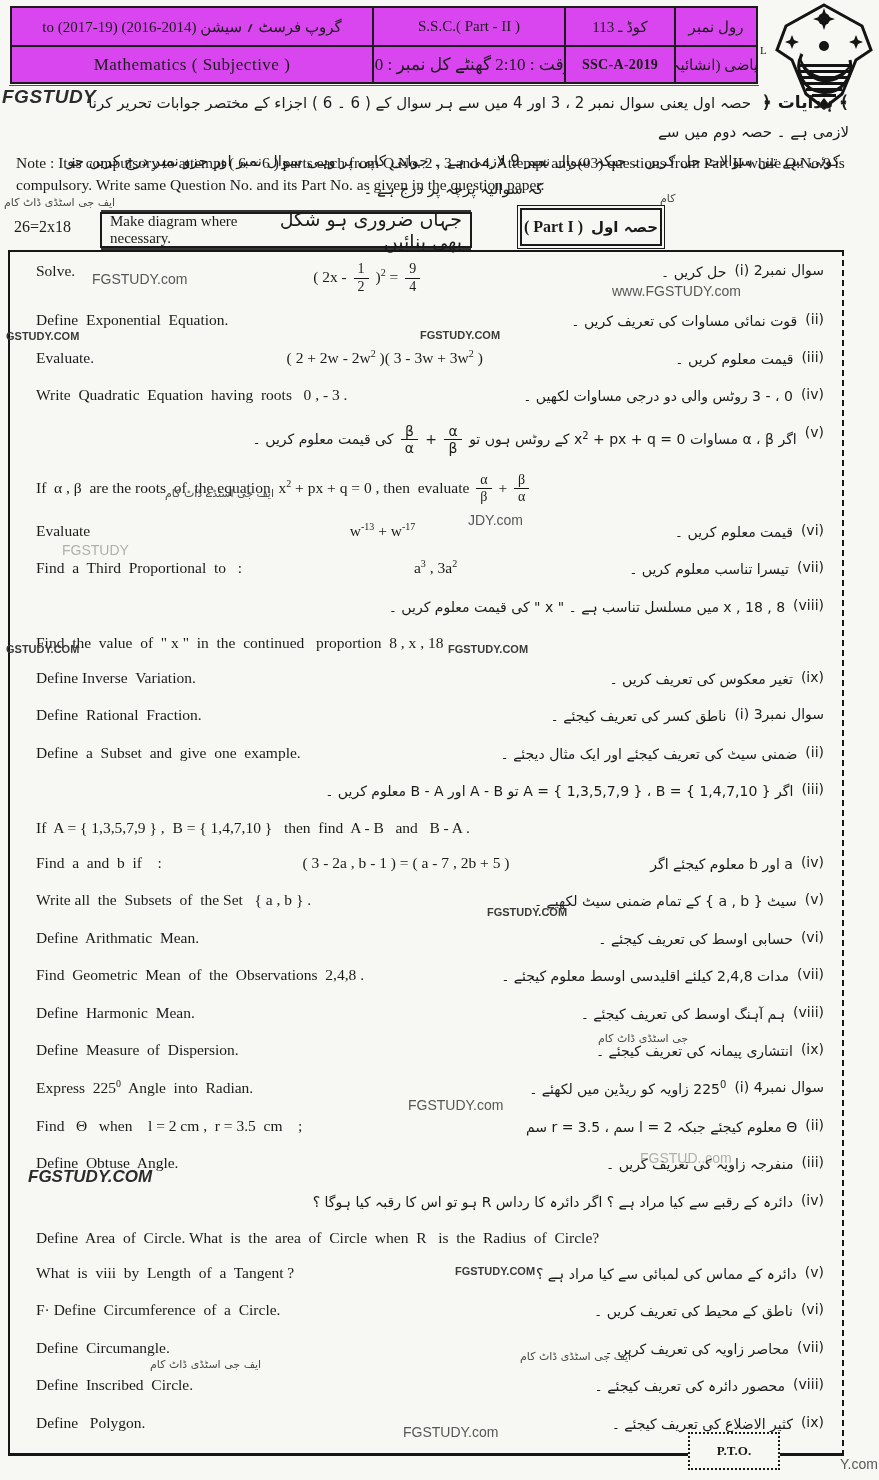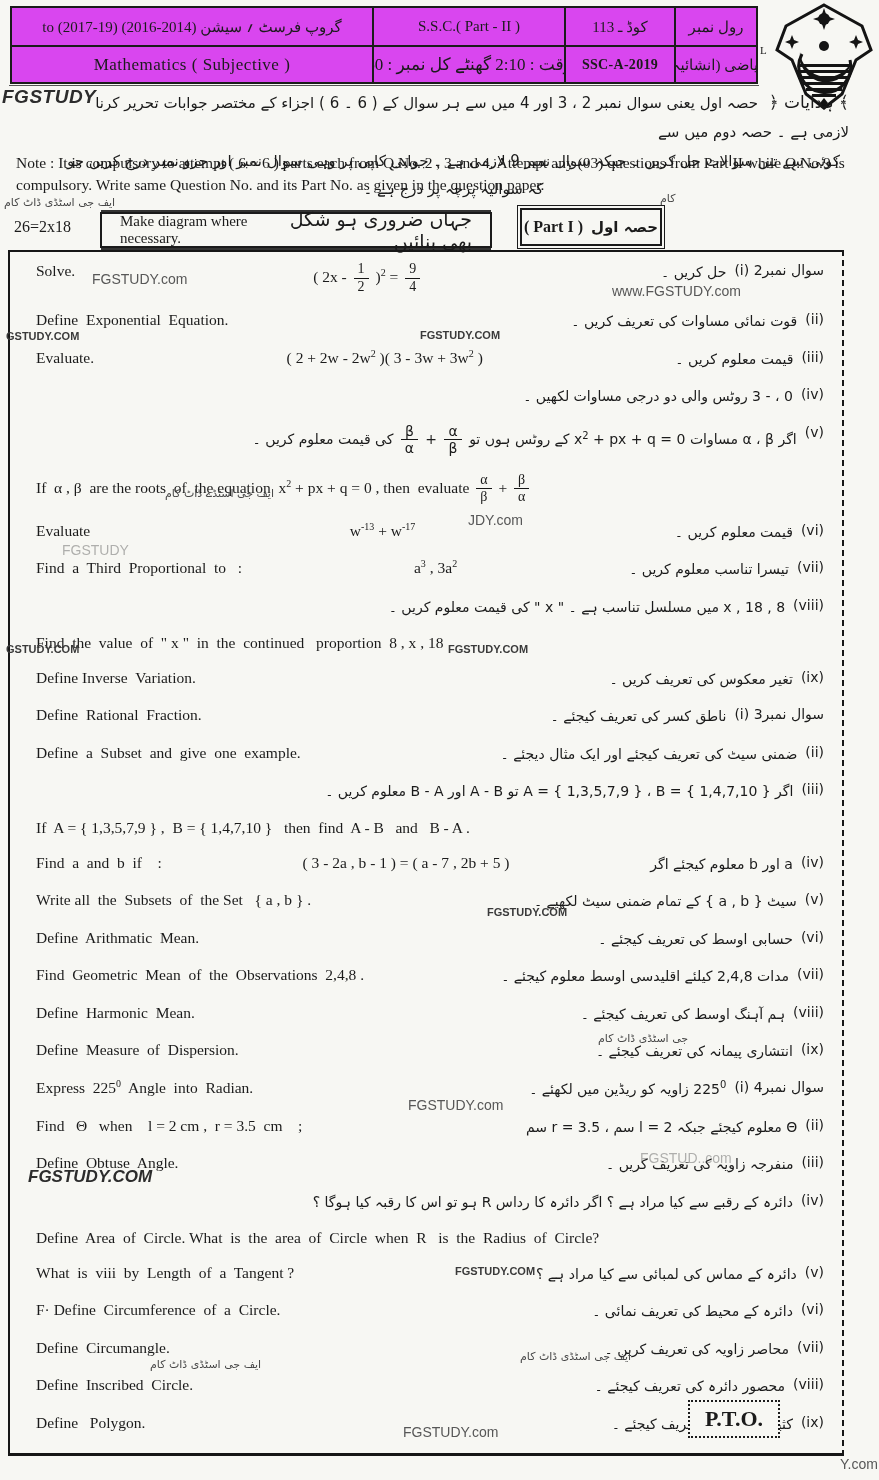--- a/index.html
+++ b/index.html
@@ -17,30 +17,30 @@
   .subject-en{font-size:17px;letter-spacing:.5px;}
   .papercode{font-size:14px;font-weight:bold;letter-spacing:.3px;}
   .timecell{font-size:17px;font-family:Liberation Serif, serif;}
   
   .logo{position:absolute;left:772px;top:2px;}
   .logo-l{position:absolute;left:760px;top:44px;font-size:11px;}
   
   .instructions{position:absolute;left:0;top:86px;width:100%;box-sizing:border-box;
         padding:0 30px 0 58px;direction:rtl;font-size:15px;line-height:1.9;
         font-family:"DejaVu Sans",sans-serif;}
-  .instructions .head{font-weight:normal;font-size:17px;padding-left:6px;}
+  .instructions .head{font-weight:bold;font-size:17px;padding-left:6px;}
   .instructions .l2{text-align:center;}
   
   .note{position:absolute;left:16px;top:152px;width:846px;font-size:15.5px;line-height:1.45;
         text-align:left;}
   
   .part-row{position:absolute;left:0;top:206px;width:100%;height:46px;}
   .marks{position:absolute;left:14px;top:12px;font-size:16px;}
   .diagram-box{position:absolute;left:100px;top:6px;width:352px;height:32px;border:2px solid #1b1b1b;
-        display:flex;align-items:center;justify-content:space-between;padding:0 18px;font-size:15px;
+        display:flex;align-items:center;justify-content:space-between;padding:0 8px;font-size:15px;
         box-shadow:0 -3px 0 -1px #333,0 3px 0 -1px #333;}
   .diagram-box .ur{font-family:"DejaVu Sans",sans-serif;font-size:19px;}
   .part-box{position:absolute;left:520px;top:2px;width:138px;height:34px;border:2px solid #1b1b1b;
         outline:1px solid #1b1b1b;outline-offset:2px;display:flex;align-items:center;justify-content:center;
         gap:8px;direction:rtl;font-weight:bold;font-size:16px;background:#f7f7f3;}
   .part-box .ur{font-family:"DejaVu Sans",sans-serif;font-size:15px;}
   
   .qbox{position:absolute;left:8px;top:250px;width:836px;height:1206px;box-sizing:border-box;
         border:2px solid #161616;border-right:2px dashed #161616;border-bottom:3px solid #161616;
         background:transparent;}
@@ -51,22 +51,22 @@
   .qmath{flex:1;text-align:center;font-size:15.5px;}
   .qur{margin-left:auto;direction:rtl;display:flex;gap:8px;align-items:flex-start;text-align:right;}
   .urtxt{font-family:"DejaVu Sans",sans-serif;font-size:14px;line-height:1.5;}
   .qnum{font-size:14px;white-space:nowrap;font-family:"DejaVu Sans",sans-serif;}
   sup{font-size:10px;line-height:0;}
   .frac{display:inline-flex;flex-direction:column;text-align:center;vertical-align:middle;
         line-height:1.05;margin:0 3px;font-size:14px;}
   .frac>span:first-child{border-bottom:1px solid #161616;padding:0 4px 1px;}
   .frac>span:last-child{padding-top:1px;}
   
-  .pto-box{position:absolute;left:688px;top:1400px;width:88px;height:34px;border:2px dotted #1b1b1b;
-        display:flex;align-items:center;justify-content:center;font-weight:bold;font-size:22px;
+  .pto-box{position:absolute;left:688px;top:1432px;width:88px;height:34px;border:2px dotted #1b1b1b;
+        display:flex;align-items:center;justify-content:center;font-weight:bold;font-size:13px;
         background:#f7f7f3;}
   
   .wm{position:absolute;color:#575757;font-family:"Liberation Sans","DejaVu Sans",sans-serif;
         font-size:14px;white-space:nowrap;pointer-events:none;}
   .wm-bold{font-weight:bold;color:#3a3a3a;font-size:11px;}
   .wm-bold-italic{font-weight:bold;font-style:italic;color:#2c2c2c;font-size:17px;}
   .wm-big{font-weight:bold;font-style:italic;color:#2c2c2c;font-size:19px;letter-spacing:.5px;}
   .wm-faint{opacity:.45;}
   .wm-ur{font-family:"DejaVu Sans",sans-serif;font-size:11px;color:#474747;}
 </style>
@@ -155,20 +155,21 @@
         </div>
         <div class="qrow">
           <span class="qen fmt">Evaluate.</span>
           <span class="qmath fmt">( 2 + 2w - 2w<sup>2</sup> )( 3 - 3w + 3w<sup>2</sup> )</span>
           <span class="qur">
             <span class="qnum">(iii)</span>
             <span class="urtxt fmt">قیمت معلوم کریں ۔</span>
           </span>
         </div>
         <div class="qrow">
+          <span class="qen fmt">Write  Quadratic  Equation  having  roots   0 , - 3 .</span>
           <span class="qur">
             <span class="qnum">(iv)</span>
             <span class="urtxt fmt">0 ، - 3 روٹس والی دو درجی مساوات لکھیں ۔</span>
           </span>
         </div>
         <div class="qrow">
           <span class="qur">
             <span class="qnum">(v)</span>
             <span class="urtxt fmt">اگر α ، β مساوات x<sup>2</sup> + px + q = 0 کے روٹس ہوں تو <span class="frac">
                 <span>α</span>
@@ -314,21 +315,21 @@
           <span class="qen fmt">What  is  viii  by  Length  of  a  Tangent ?</span>
           <span class="qur">
             <span class="qnum">(v)</span>
             <span class="urtxt fmt">دائرہ کے مماس کی لمبائی سے کیا مراد ہے ؟</span>
           </span>
         </div>
         <div class="qrow">
           <span class="qen fmt">F· Define  Circumference  of  a  Circle.</span>
           <span class="qur">
             <span class="qnum">(vi)</span>
-            <span class="urtxt fmt">دائرہ کے محیط کی تعریف نمائی ۔</span>
+            <span class="urtxt fmt">ناطق کے محیط کی تعریف کریں ۔</span>
           </span>
         </div>
         <div class="qrow">
           <span class="qen fmt">Define  Circumangle.</span>
           <span class="qur">
             <span class="qnum">(vii)</span>
             <span class="urtxt fmt">محاصر زاویہ  کی تعریف کریں ۔</span>
           </span>
         </div>
         <div class="qrow">

